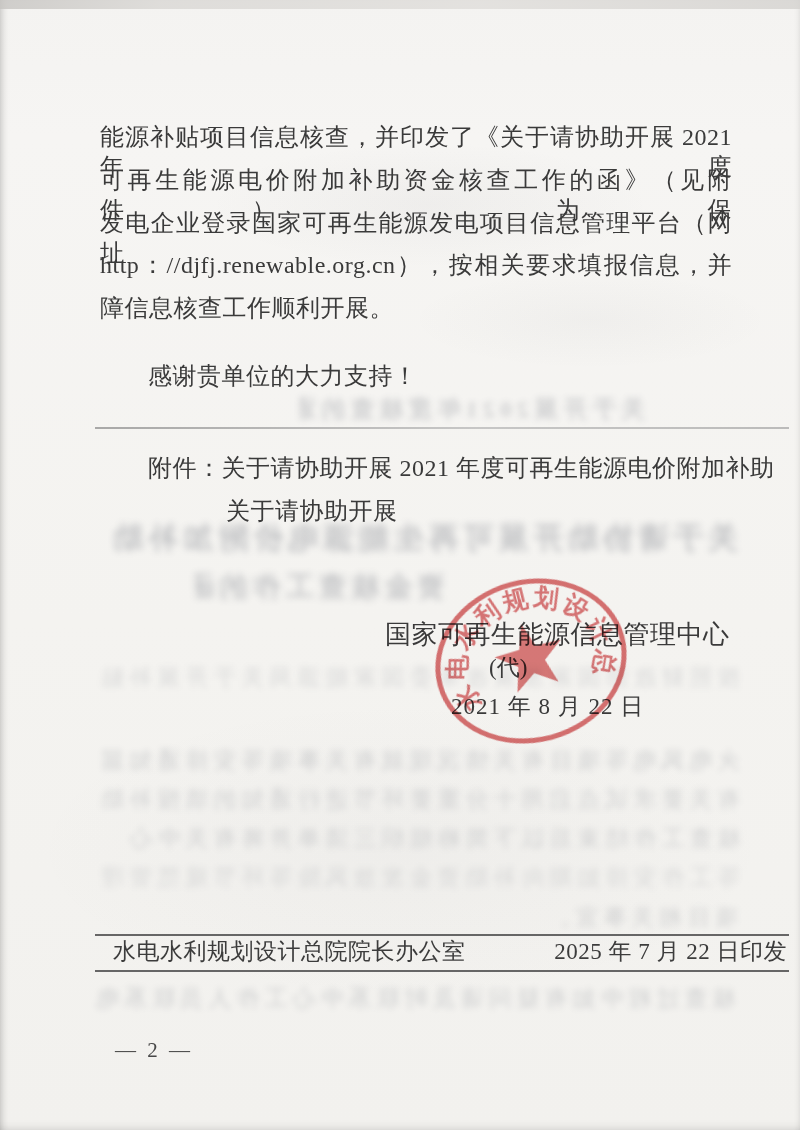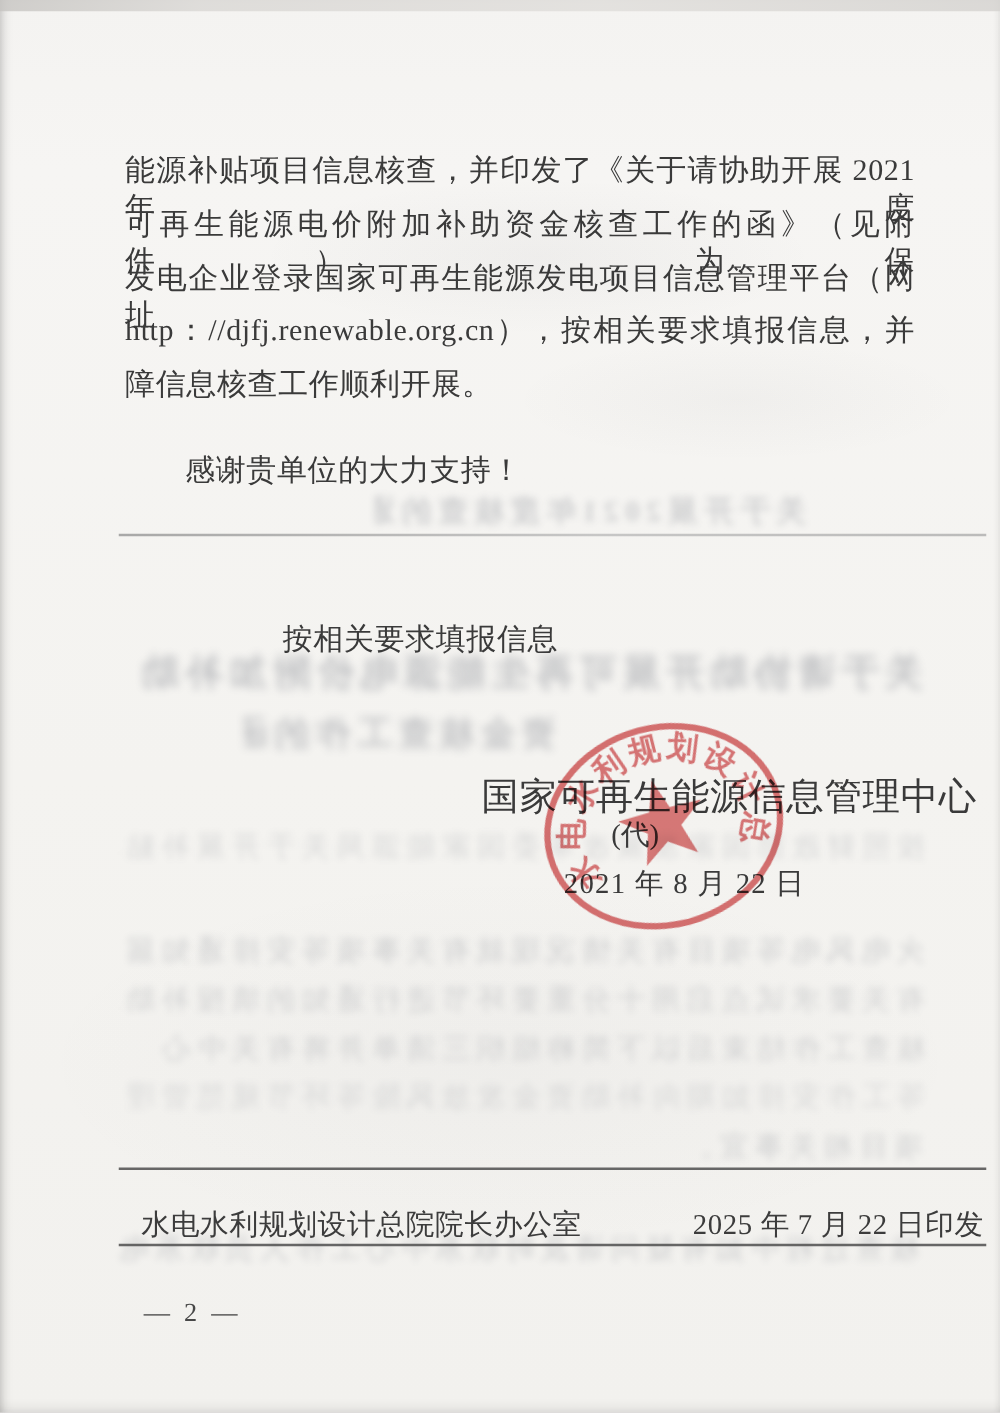--- a/index.html
+++ b/index.html
@@ -42,34 +42,34 @@
   
   .divider{
     position:absolute;left:95px;top:427px;width:694px;height:2px;
     background:linear-gradient(90deg,#8f8f8f,#b7b7b7 55%,#a8a8a8);
     opacity:.75;
   }
   
   .attach1{position:absolute;left:148px;top:452px;font-size:24px;letter-spacing:.5px;}
   .attach2{position:absolute;left:226px;top:495px;font-size:24px;letter-spacing:.5px;}
   
-  .sig-org{position:absolute;left:385px;top:617px;font-size:30px;letter-spacing:.5px;}
+  .sig-org{position:absolute;left:385px;top:617px;font-size:26px;letter-spacing:.5px;}
   .sig-proxy{position:absolute;left:489px;top:652px;font-size:23px;}
   .sig-date{position:absolute;left:451px;top:691px;font-size:23px;letter-spacing:1px;}
   
   .seal{
     position:absolute;left:431px;top:576px;width:200px;height:175px;
     mix-blend-mode:multiply;opacity:.85;
   }
   
   .footer{position:absolute;left:95px;top:934px;width:694px;}
   .rule{height:2px;background:#4d4d4d;opacity:.85;}
   .footer-row{
-    display:flex;justify-content:space-between;align-items:flex-end;
-    height:59px;padding-left:18px;padding-right:2px;
+    display:flex;justify-content:space-between;align-items:flex-start;
+    height:34px;padding-left:18px;padding-right:2px;
     font-size:23px;letter-spacing:.5px;color:#3c3c3c;
   }
   .pageno{
     position:absolute;left:115px;top:1038px;font-size:21px;
     letter-spacing:3px;color:#474747;
   }
 </style>
 </head>
 <body>
 
@@ -91,21 +91,22 @@
     <span class="bline">可再生能源电价附加补助资金核查工作的函》（见附件）。为保</span>
     <span class="bline">发电企业登录国家可再生能源发电项目信息管理平台（网址</span>
     <span class="bline">http：//djfj.renewable.org.cn），按相关要求填报信息，并</span>
     <span class="bline lastline">障信息核查工作顺利开展。</span>
   </div>
 
   <div class="thanks">感谢贵单位的大力支持！</div>
 
   <div class="divider"></div>
 
-  <div class="attach2">按相关要求填报信息</div>
+  <div class="attach1">附件：关于请协助开展 2021 年度可再生能源电价附加补助</div>
+  <div class="attach2">关于请协助开展</div>
 
   <div class="sig-org">国家可再生能源信息管理中心</div>
   <div class="sig-proxy">(代)</div>
   <div class="sig-date">2021 年 8 月 22 日</div>
 
   <div class="seal">
     <svg width="200" height="175" viewBox="0 0 200 175" xmlns="http://www.w3.org/2000/svg">
       <defs>
         <path id="sealArc" d="M 46 116 A 66 54 0 1 1 154 116" fill="none"></path>
         <filter id="soft">

